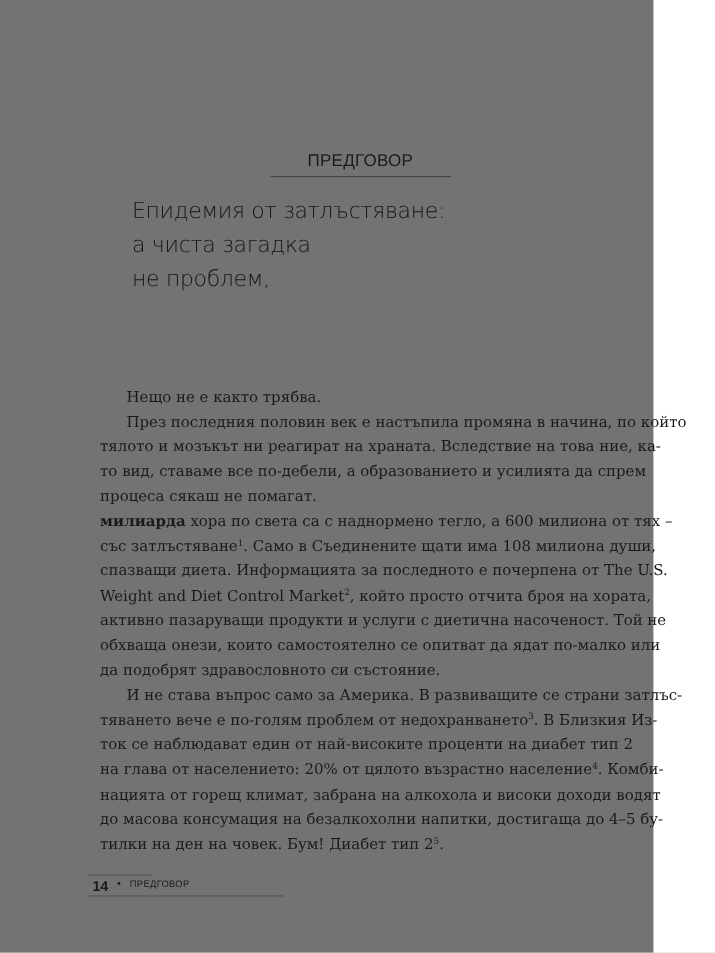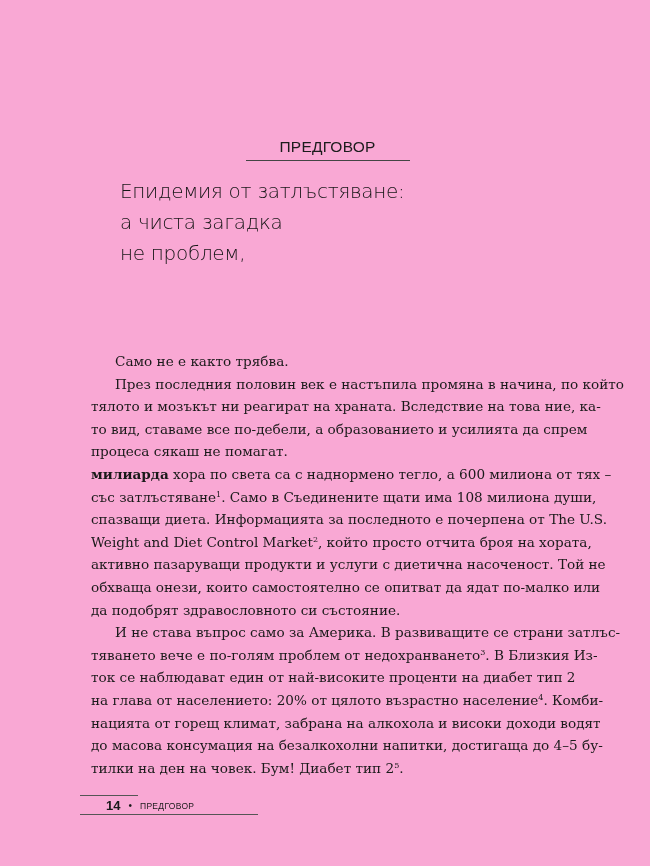--- a/index.html
+++ b/index.html
@@ -1,17 +1,17 @@
 <!DOCTYPE html>
 <html><head>
   <meta charset="utf-8">
   <style>
     html, body { margin: 0; padding: 0; background: #ffffff; }
     body { width: 650px; height: 866px; position: relative; overflow: hidden; color: #1a1a1a; }
-    .page { position: absolute; left: 0; top: 0; width: 650px; height: 866px; background: #f9a8d4; }
+    .page { position: absolute; left: 0; top: 0; width: 594px; height: 866px; background: #737373; }
     .section-label {
       position: absolute; left: 245px; top: 138px; width: 165px; text-align: center;
       font-family: "Liberation Sans", sans-serif; font-size: 15.5px; letter-spacing: 0.2px; color: #1c1c1c;
     }
     .section-rule { position: absolute; left: 246px; top: 160px; width: 164px; height: 1px; background: #444; }
     .chapter-title {
       position: absolute; left: 120px; top: 176px; width: 415px; text-align: left;
       font-family: "DejaVu Sans", sans-serif; font-size: 20px; line-height: 31px; color: #161616;
       font-weight: 300; letter-spacing: -0.3px;
     }
@@ -22,22 +22,22 @@
     }
     .line { display: block; text-align: justify; text-align-last: justify; white-space: nowrap; height: 22.6px; overflow: visible; }
     .line.last { text-align-last: left; }
     .line.indent { padding-left: 24px; }
     .line.first { padding-left: 24px; text-align-last: left; }
     sup { font-size: 8px; vertical-align: 5px; line-height: 0; }
     b { font-weight: bold; }
     .footer-rule-top { position: absolute; left: 80px; top: 795px; width: 58px; height: 1px; background: #555; }
     .footer-rule-bottom { position: absolute; left: 80px; top: 814px; width: 178px; height: 1px; background: #555; }
     .footer {
-      position: absolute; left: 106px; top: 798px; font-family: "Liberation Sans", sans-serif; color: #1a1a1a;
-      display: flex; align-items: center; gap: 8px;
+      position: absolute; left: 84px; top: 798px; font-family: "Liberation Sans", sans-serif; color: #1a1a1a;
+      display: flex; align-items: flex-start; gap: 8px;
     }
     .page-num { font-size: 13px; font-weight: bold; }
     .bullet { font-size: 10px; }
     .running-head { font-size: 8.5px; letter-spacing: 0.3px; }
   </style>
 </head>
 <body>
 
 <div class="page">
 
@@ -45,21 +45,21 @@
   <div class="section-rule"></div>
 
   <div class="chapter-title">
     <div>Епидемия от затлъстяване:</div>
     <div>а чиста загадка</div>
     <div>не проблем,</div>
   </div>
 
   <div class="body">
 
-    <span class="line first">Само не е както трябва.</span>
+    <span class="line first">Нещо не е както трябва.</span>
 
     <span class="line indent">През последния половин век е настъпила промяна в начина, по който</span>
     <span class="line">тялото и мозъкът ни реагират на храната. Вследствие на това ние, ка-</span>
     <span class="line">то вид, ставаме все по-дебели, а образованието и усилията да спрем</span>
     <span class="line last">процеса сякаш не помагат.</span>
 
     <span class="line"><b>милиарда</b><span> хора по света са с наднормено тегло, а 600 милиона от тях –</span></span>
     <span class="line"><span>със затлъстяване</span><sup>1</sup><span>. Само в Съединените щати има 108 милиона души,</span></span>
     <span class="line">спазващи диета. Информацията за последното е почерпена от The U.S.</span>
     <span class="line"><span>Weight and Diet Control Market</span><sup>2</sup><span>, който просто отчита броя на хората,</span></span>

